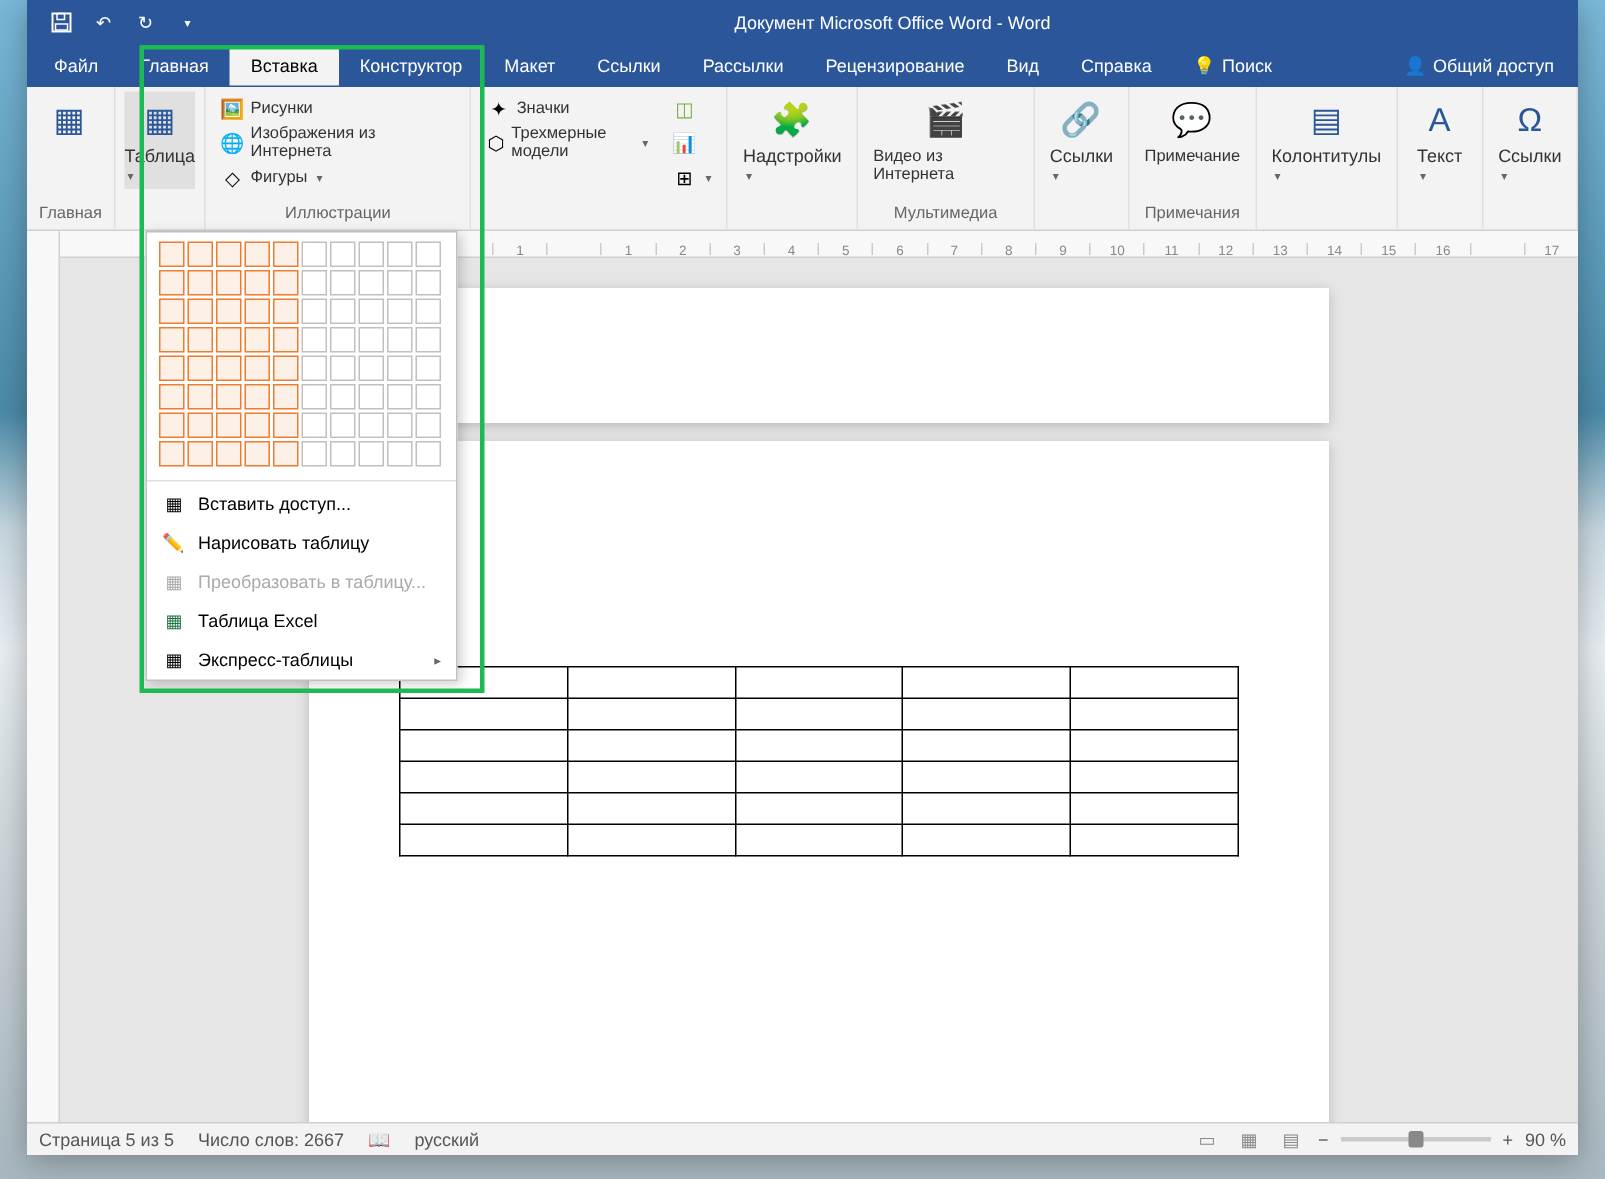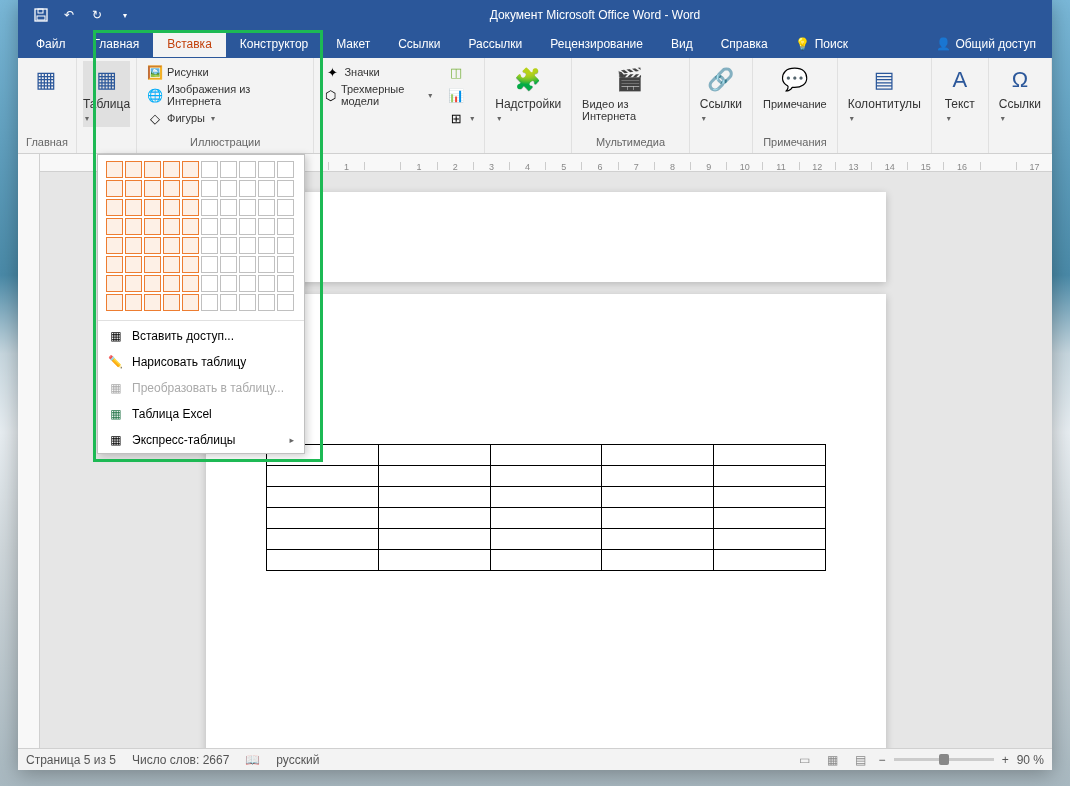--- a/index.html
+++ b/index.html
@@ -7,21 +7,21 @@
 .window{position:absolute;top:0;left:18px;width:1034px;height:770px;background:#f3f3f3;box-shadow:0 4px 20px rgba(0,0,0,.3)}
 .titlebar{height:30px;background:#2b579a;display:flex;align-items:center;color:#fff}
 .qat{display:flex;align-items:center;gap:2px;padding-left:10px}
 .qat-btn{width:26px;height:26px;display:flex;align-items:center;justify-content:center;color:#fff}
 .title{flex:1;text-align:center;font-size:12px;color:#fff}
 .title-ctrl{display:flex;align-items:center;gap:2px}
 .login-btn{border:1px solid #fff;padding:2px 14px;color:#fff;margin-right:8px}
 .win-btn{width:40px;height:30px;display:flex;align-items:center;justify-content:center;color:#fff}
 .tabs{height:28px;background:#2b579a;display:flex;align-items:center;padding:0 4px}
 .tab{padding:6px 14px;color:#fff;cursor:pointer;font-size:12px}
-.tab.active{background:#f3f3f3;color:#c2410c}
+.tab.active{background:#f3f3f3;color:#000000}
 .tab-share{margin-left:auto;color:#fff;display:flex;align-items:center;gap:4px;padding:6px 12px}
 .search-tab{display:flex;align-items:center;gap:4px}
 .ribbon{height:96px;background:#f3f3f3;border-bottom:1px solid #d0d0d0;display:flex;position:relative}
 .rgroup{display:flex;flex-direction:column;border-right:1px solid #e0e0e0;padding:3px 6px}
 .rgroup-body{flex:1;display:flex;align-items:flex-start;gap:4px}
 .rgroup-label{text-align:center;font-size:11px;color:#666;padding:2px 0}
 .big-btn{display:flex;flex-direction:column;align-items:center;gap:2px;padding:3px 4px;cursor:pointer;min-width:44px}
 .big-btn .ic{width:32px;height:32px;display:flex;align-items:center;justify-content:center;font-size:22px;color:#2b579a}
 .big-btn .lbl{font-size:11px;text-align:left;line-height:1.1;color:#333}
 .small-btns{display:flex;flex-direction:column;gap:1px}

